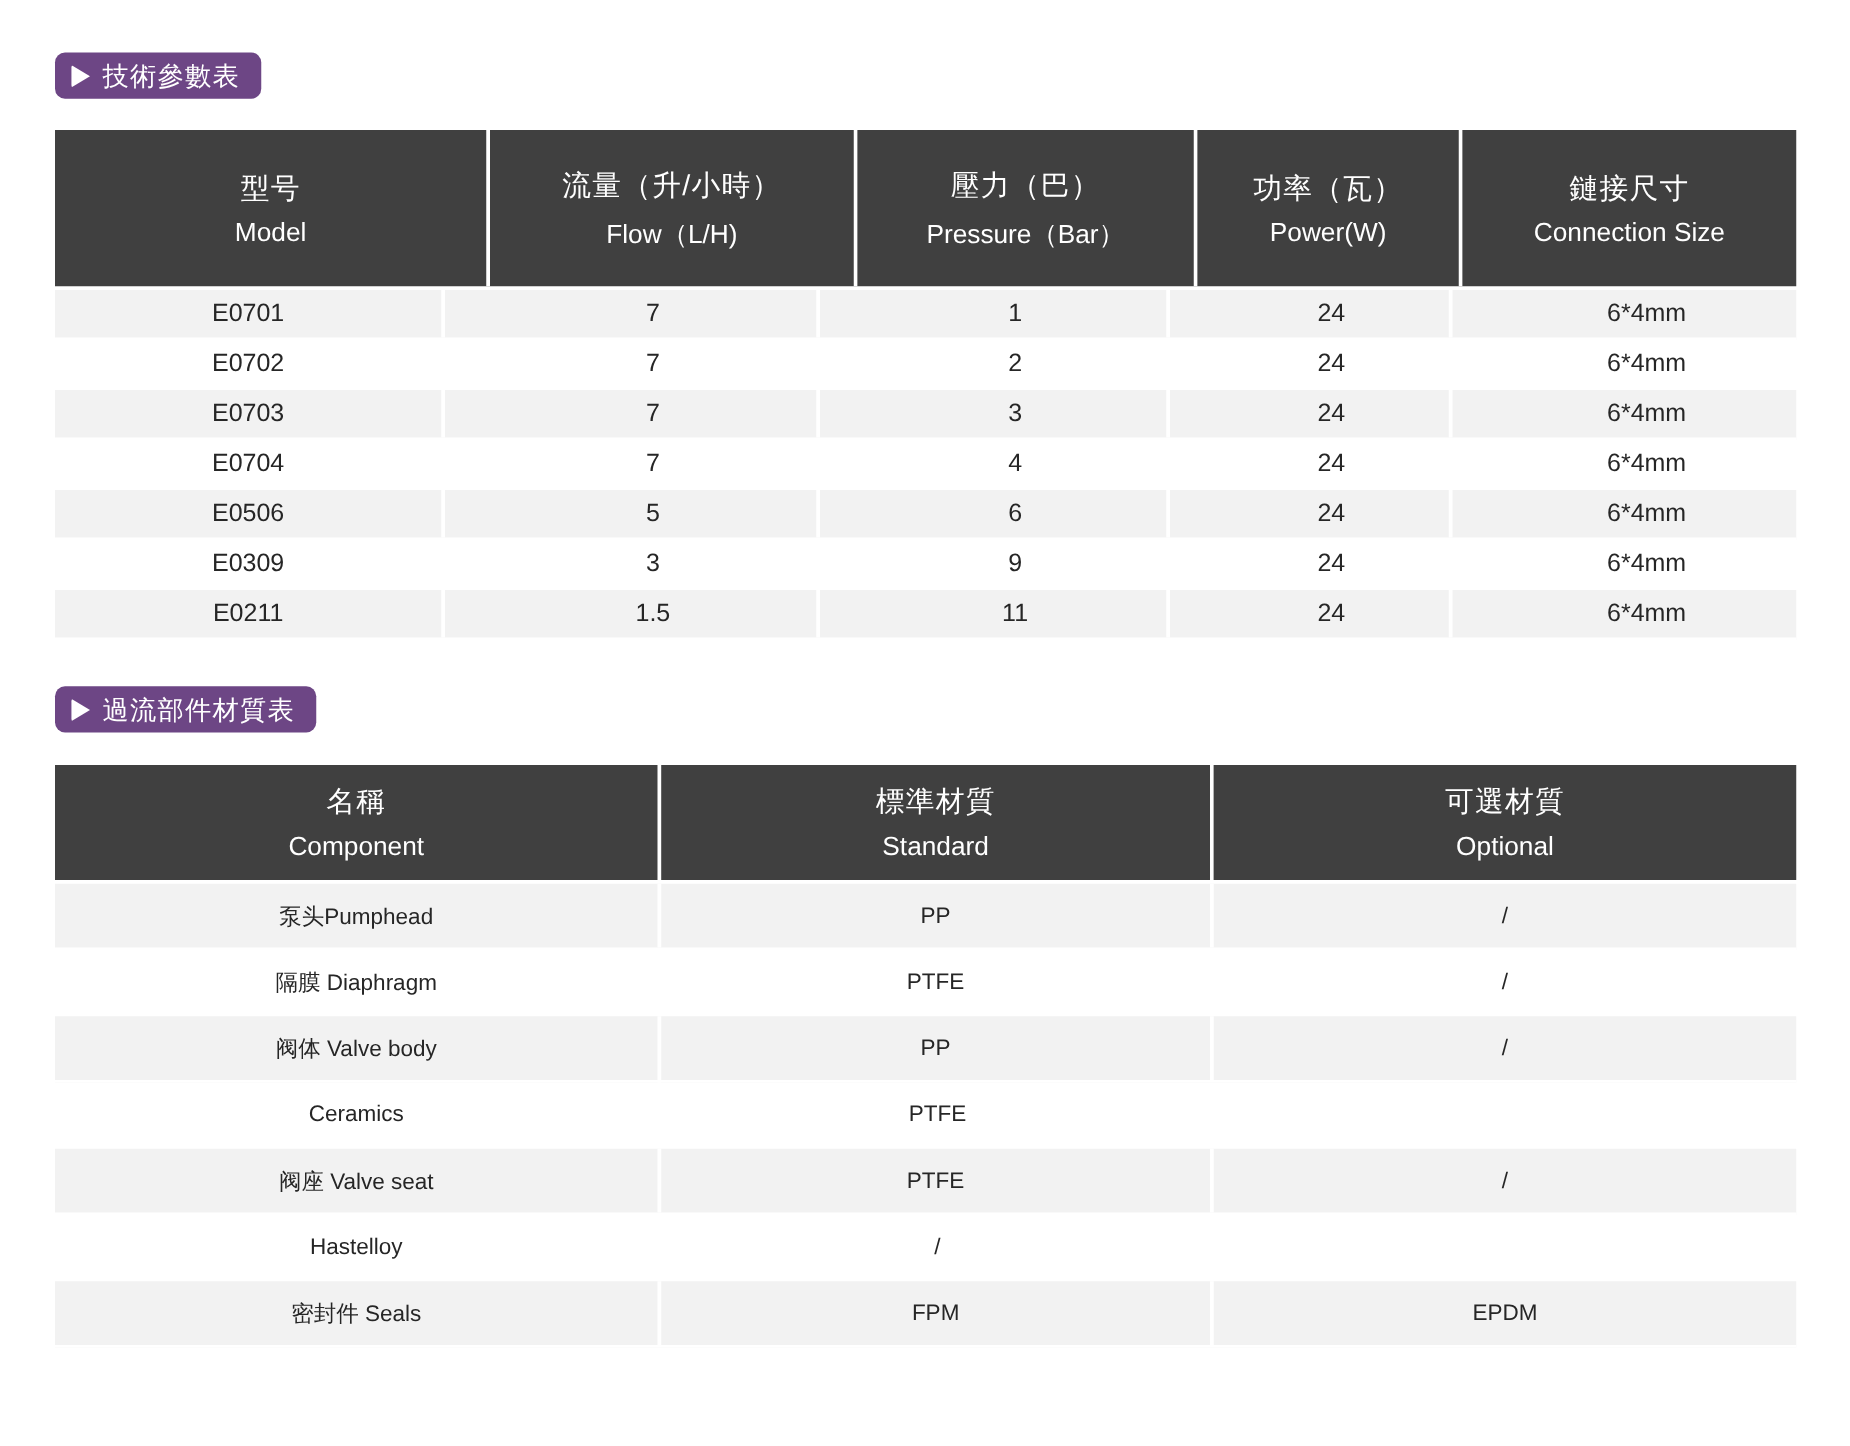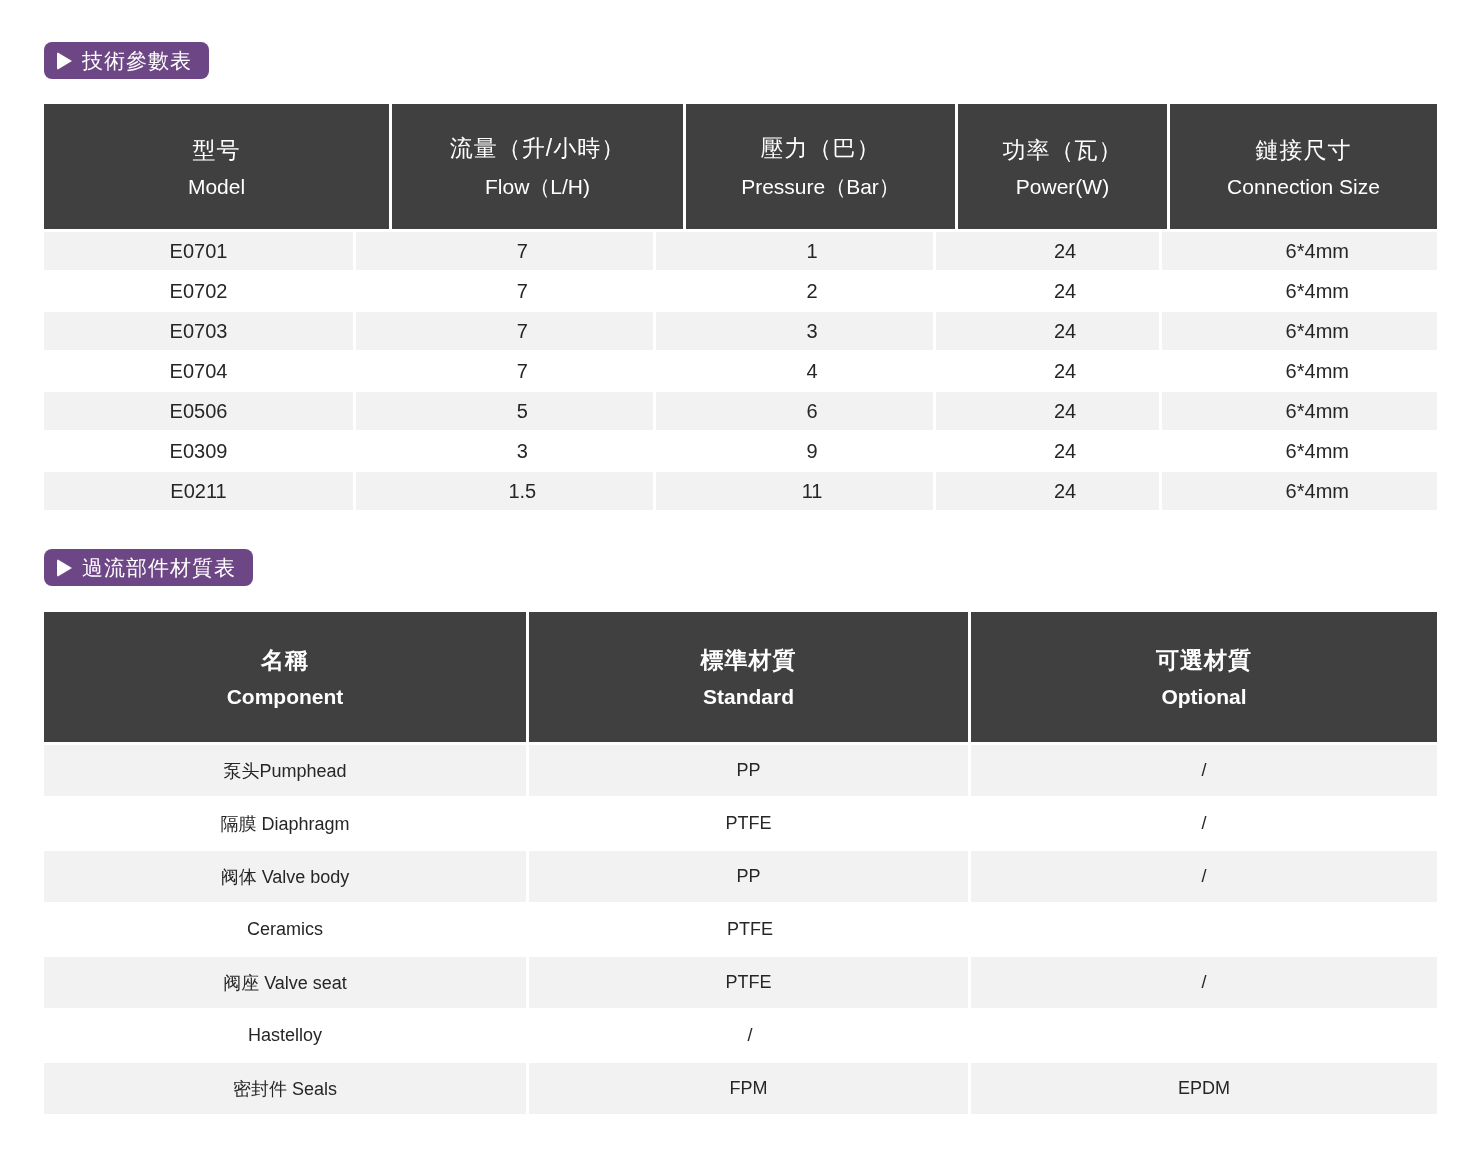--- a/index.html
+++ b/index.html
@@ -40,21 +40,21 @@
   .grid3 { display: grid; grid-template-columns: 485fr 442fr 466fr; }
 
   .thead { margin-bottom: 3px; }
   .th {
     background: #404040; color: #ffffff;
     display: flex; flex-direction: column;
     align-items: center; justify-content: center;
     text-align: center; gap: 9px;
   }
   .table-1 .th { height: 125px; }
-  .table-2 .th { height: 130px; font-weight: bold; }
+  .table-2 .th { height: 92px; }
   .th .zh { font-size: 23px; letter-spacing: 1px; }
   .th .en { font-size: 21px; }
   .th:not(:last-child), .t-cell:not(:last-child) { border-right: 3px solid #ffffff; }
 
   .t-row:nth-child(odd) { background: #f2f2f2; }
   .t-row { border-bottom: 2px solid #ffffff; }
   .t-cell {
     display: flex; align-items: center; justify-content: center;
     text-align: center;
   }

